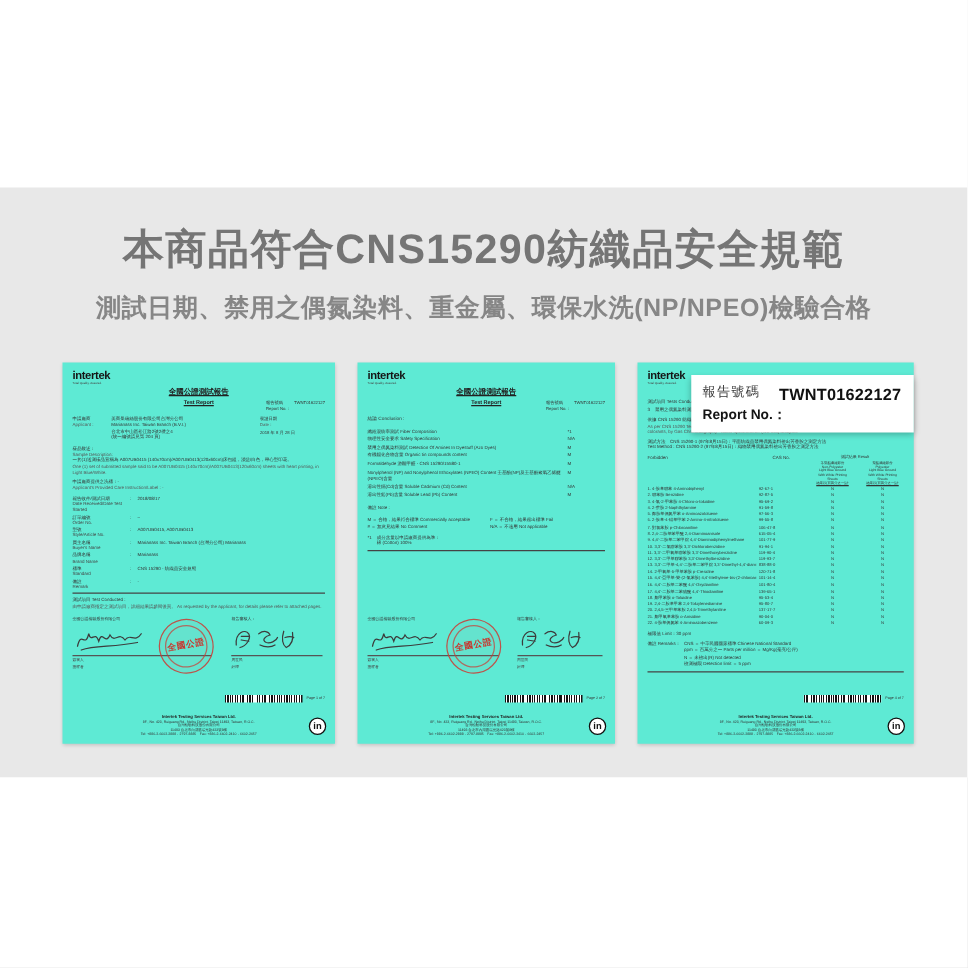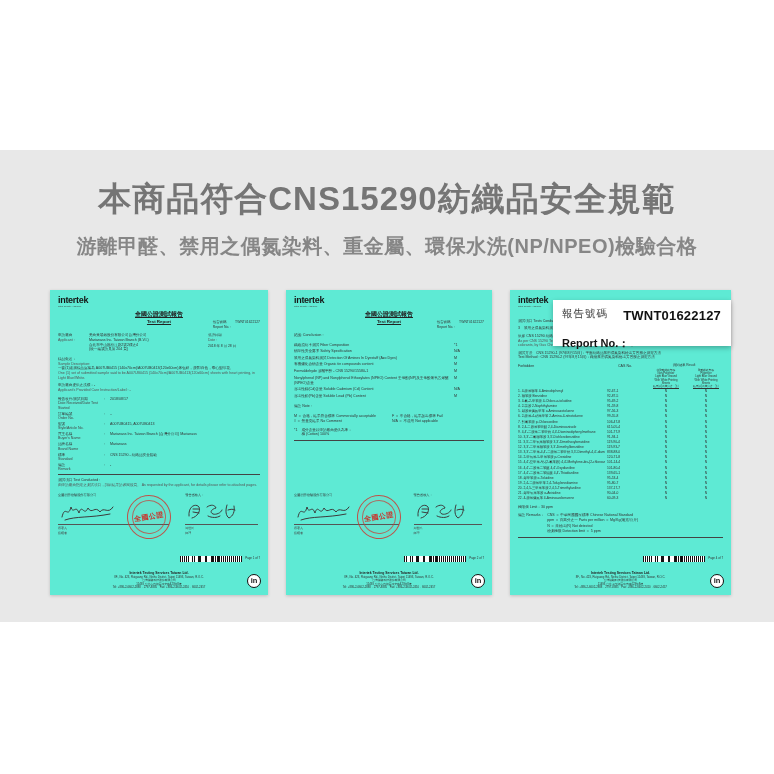--- a/index.html
+++ b/index.html
@@ -96,30 +96,30 @@
   .d3-top { margin-top:11px; }
   .d3-item { display:flex; gap:4px; margin-top:2px; }
   .d3-std { margin-top:3px; }
   .d3-std div { line-height:1.3; }
   .d3-method { margin-top:2.5px; }
   .d3-method div { line-height:1.35; }
 
   
   .callout { position:absolute; left:553px; top:150px; width:178px; height:46px; background:#fff; box-shadow:0 2px 5px rgba(0,0,0,.28); z-index:6; padding:7px 9px; }
   .callout .zh { font-size:10.5px; color:#3a3a3a; letter-spacing:1px; }
-  .callout .en { font-size:11px; font-weight:700; color:#141414; margin-top:15px; }
+  .callout .en { font-size:11px; font-weight:700; color:#141414; margin-top:3px; }
   .callout .val { position:absolute; right:10px; top:8px; font-size:13px; font-weight:700; color:#111; letter-spacing:0.2px; }
 </style>
 </head>
 <body>
 
 <div class="canvas">
   <div class="band">
     <div class="band-title">本商品符合CNS15290紡織品安全規範</div>
-    <div class="band-sub">游離甲醛、禁用之偶氮染料、重金屬、環保水洗(NP/NPEO)檢驗合格</div>
+    <div class="band-sub">測試日期、禁用之偶氮染料、重金屬、環保水洗(NP/NPEO)檢驗合格</div>
 
     <div class="card card1">
       <div class="doc">
         <div class="logo"><span>intertek</span><span class="tag">Total Quality. Assured.</span></div>
         <div class="doc-title">
           <span class="zh">全國公證測試報告</span>
           <span class="en">Test Report</span>
         </div>
         <div class="repno">
           <div class="lab">

